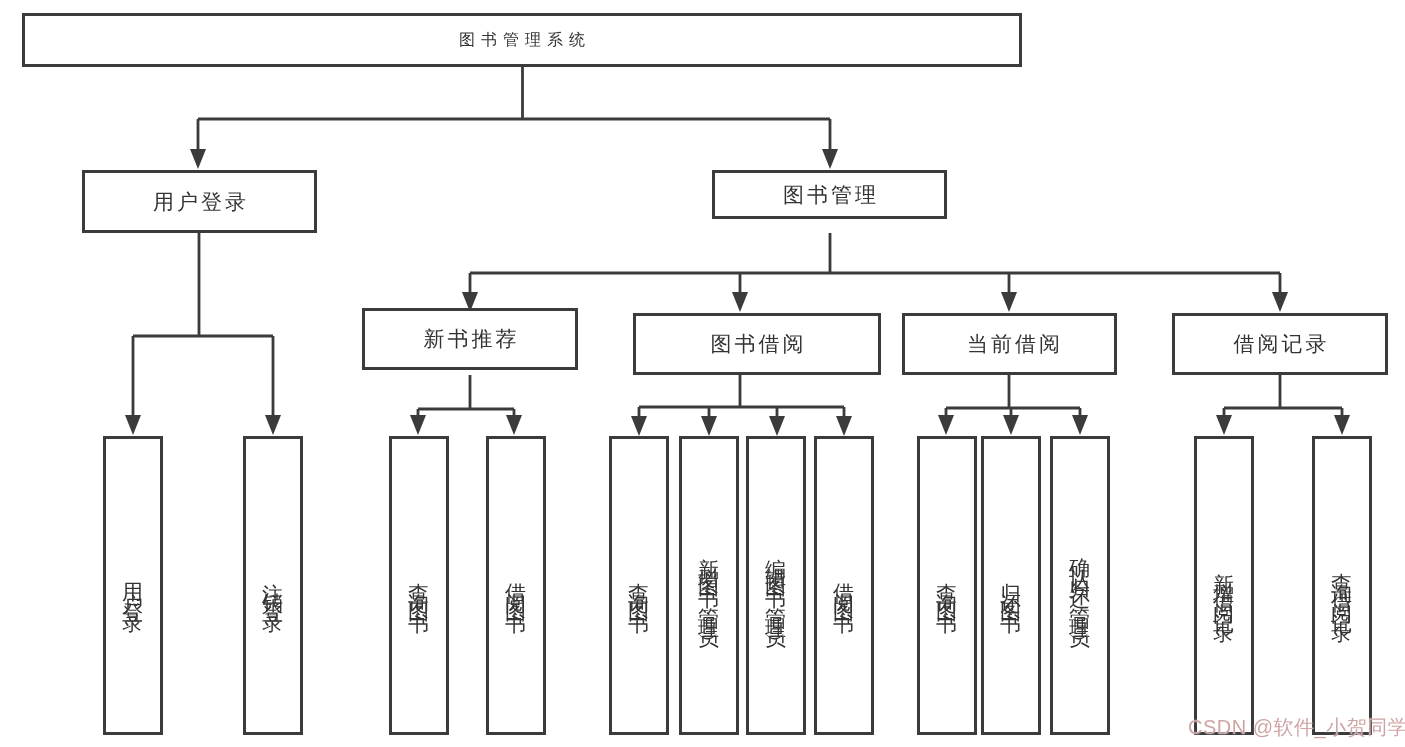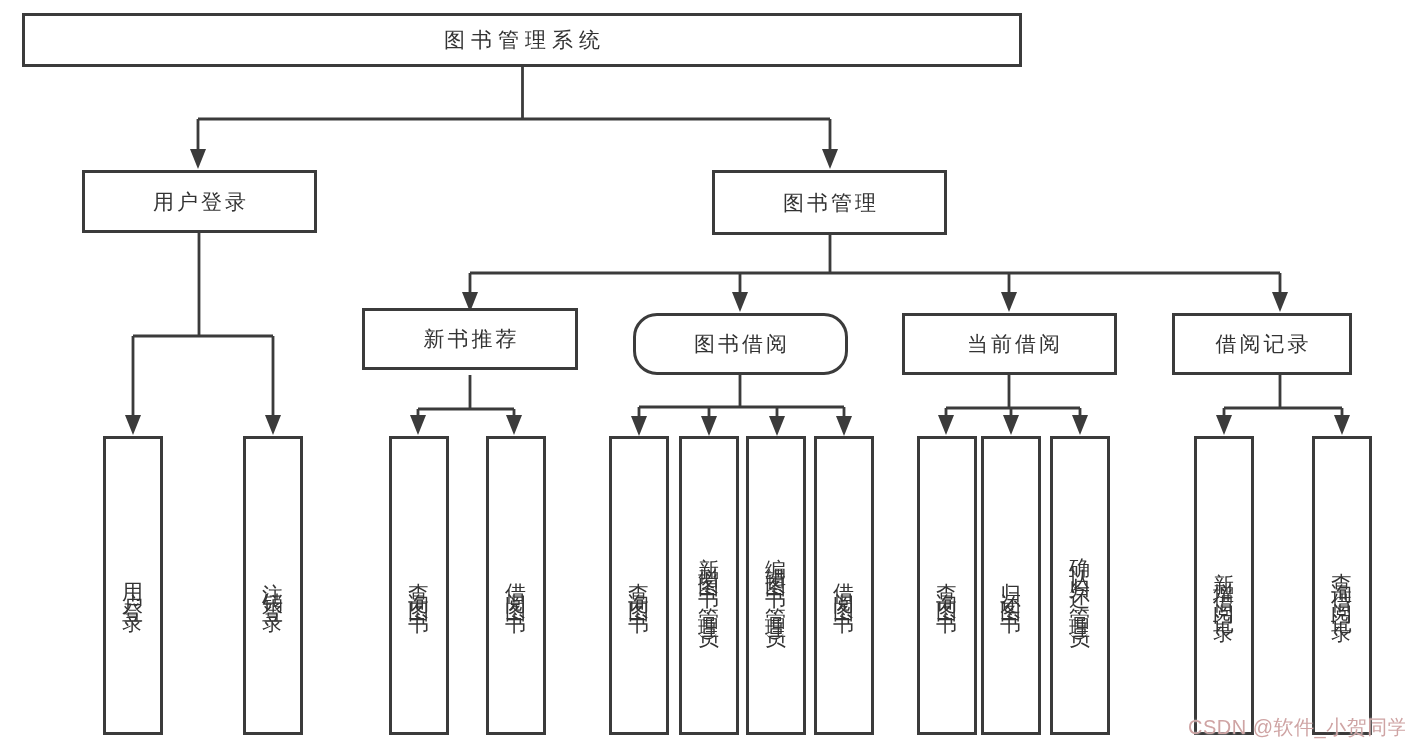--- a/index.html
+++ b/index.html
@@ -27,21 +27,21 @@
     justify-content: center;
     color: #333333;
   }
   .hlabel {
     font-size: 21px;
     letter-spacing: 3px;
     text-indent: 3px;
     white-space: nowrap;
   }
   .root-label {
-    font-size: 21px;
+    font-size: 16px;
     letter-spacing: 6px;
     text-indent: 6px;
     white-space: nowrap;
   }
   .vtext {
     writing-mode: vertical-lr;
     text-orientation: mixed;
     font-size: 21px;
     letter-spacing: 10px;
     line-height: 1;
@@ -104,34 +104,34 @@
     </g>
   </svg>
 
   <div class="box" style="left:22px; top:13px; width:1000px; height:54px;">
     <span class="root-label">图书管理系统</span>
   </div>
 
   <div class="box" style="left:82px; top:170px; width:235px; height:63px;">
     <span class="hlabel">用户登录</span>
   </div>
-  <div class="box" style="left:712px; top:170px; width:235px; height:65px;">
+  <div class="box" style="left:712px; top:170px; width:235px; height:49px;">
     <span class="hlabel">图书管理</span>
   </div>
 
   <div class="box" style="left:362px; top:308px; width:216px; height:62px;">
     <span class="hlabel">新书推荐</span>
   </div>
-  <div class="box" style="left:633px; top:313px; width:215px; height:62px;border-radius:24px;">
+  <div class="box" style="left:633px; top:313px; width:248px; height:62px;">
     <span class="hlabel">图书借阅</span>
   </div>
   <div class="box" style="left:902px; top:313px; width:215px; height:62px;padding-left:8px;">
     <span class="hlabel">当前借阅</span>
   </div>
-  <div class="box" style="left:1172px; top:313px; width:180px; height:62px;">
+  <div class="box" style="left:1172px; top:313px; width:216px; height:62px;">
     <span class="hlabel">借阅记录</span>
   </div>
 
   <div class="box" style="left:103px; top:436px; width:60px; height:299px;">
     <span class="vtext">用户登录</span>
   </div>
   <div class="box" style="left:243px; top:436px; width:60px; height:299px;">
     <span class="vtext">注销登录</span>
   </div>
 

